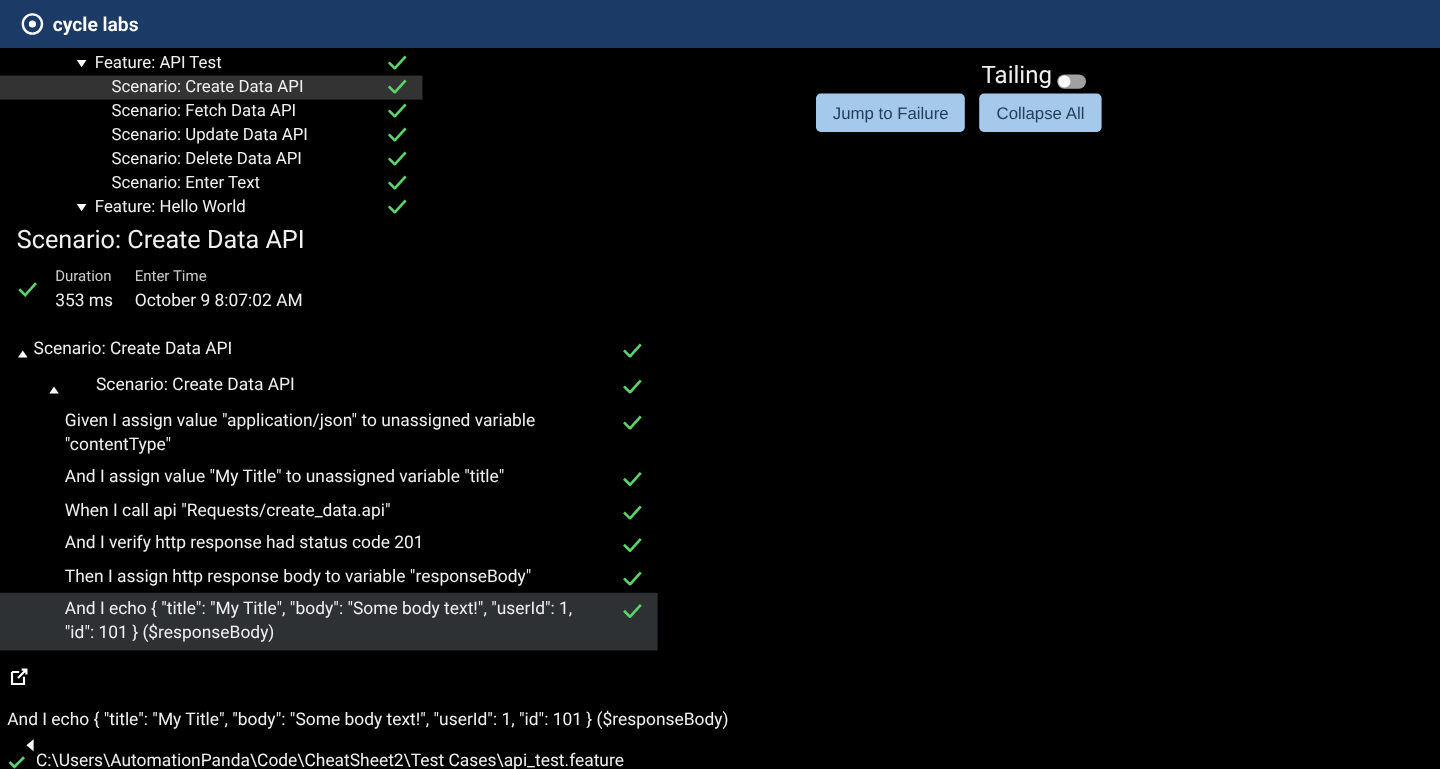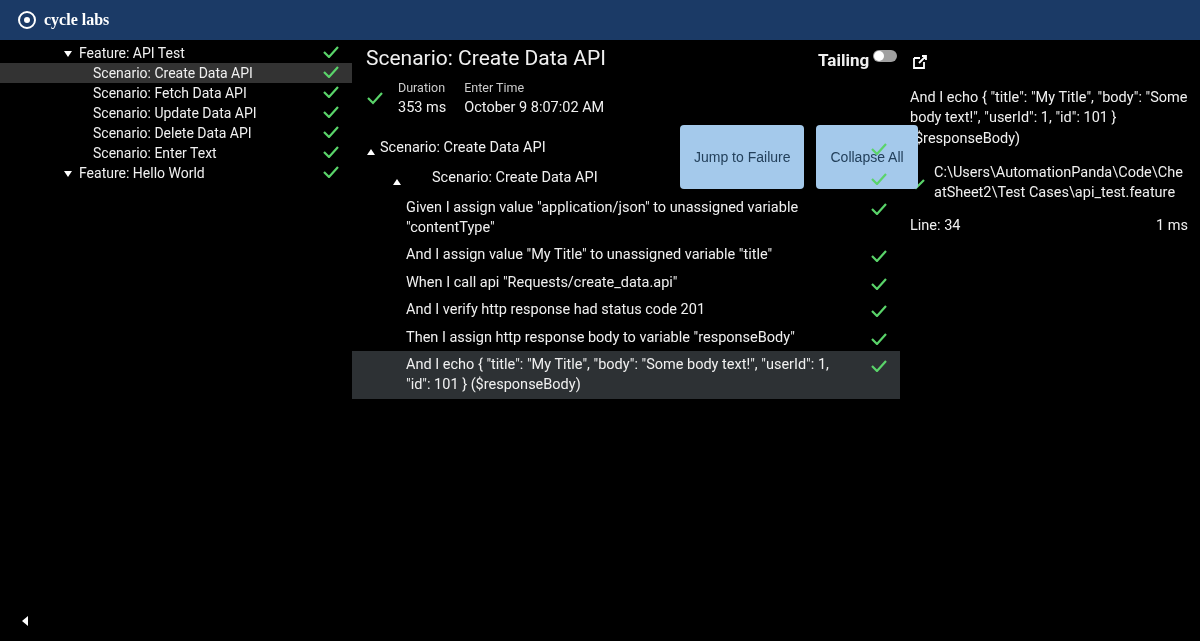--- a/index.html
+++ b/index.html
@@ -1,44 +1,44 @@
 <!DOCTYPE html>
 <html><head>
 <meta charset="utf-8">
 <style>
   * { box-sizing: border-box; margin: 0; padding: 0; }
   html, body { width: 1200px; height: 641px; overflow: hidden; font-family: -apple-system, "Segoe UI", Roboto, Arial, sans-serif; background: #000; color: #f0f0f0; }
-  .header { height: 40px; background: #1b3a66; display: flex; align-items: center; padding-left: 18px; color: #fff; font-weight: 600; font-size: 16px; font-family: Liberation Serif, serif; }
+  .header { height: 40px; background: #1b3a66; display: flex; align-items: center; padding-left: 18px; color: #fff; font-weight: 600; font-size: 16px; }
   .logo-mark { width: 18px; height: 18px; border: 2.5px solid #fff; border-radius: 50%; margin-right: 8px; position: relative; }
   .logo-mark::after { content: ""; position: absolute; width: 6px; height: 6px; background: #fff; border-radius: 50%; top: 50%; left: 50%; transform: translate(-50%, -50%); }
   .logo-text b { font-weight: 700; }
-  .main { display: flex; height: calc(100% - 40px); }
+  .main { display: flex; height: calc(100% - 40px); flex-direction: column; }
 
   
   .sidebar { width: 352px; padding-top: 3px; }
   .tree-row { display: flex; align-items: center; height: 20px; font-size: 14px; position: relative; }
   .tree-row .caret { position: absolute; left: 63px; }
   .tree-row.feature .label { margin-left: 79px; }
   .tree-row.scenario .label { margin-left: 93px; }
   .tree-row.selected { background: #333; }
   .tree-row .status { position: absolute; right: 12px; }
 
   
   .center { width: 552px; padding: 6px 0 0 14px; }
   .scenario-title { font-size: 21px; font-weight: 400; margin-bottom: 10px; }
-  .tailing { position: absolute; left: 818px; top: 50px; display: flex; align-items: flex-start; font-size: 17px; font-weight: bold; }
+  .tailing { position: absolute; left: 818px; top: 50px; display: flex; align-items: flex-end; font-size: 20px; }
   .toggle { width: 24px; height: 12px; background: #a0a0a0; border-radius: 6px; margin-left: 4px; position: relative; }
   .toggle::after { content: ""; position: absolute; width: 10px; height: 10px; border-radius: 50%; background: #fff; top: 1px; left: 1px; }
   .meta-row { display: flex; align-items: flex-start; }
   .meta-check { margin-right: 14px; margin-top: 10px; }
   .meta-block { margin-right: 18px; }
   .meta-label { font-size: 12.5px; font-weight: 400; color: #ccc; margin-bottom: 4px; }
   .meta-value { font-size: 14.5px; }
   .buttons { position: absolute; left: 680px; top: 78px; display: flex; gap: 12px; }
-  .btn { background: #a4c9eb; color: #23405b; border: none; border-radius: 4px; padding: 24px 14px; font-size: 14px; cursor: pointer; margin-top: 47px; }
+  .btn { background: #a4c9eb; color: #23405b; border: none; border-radius: 4px; padding: 8px 14px; font-size: 14px; cursor: pointer; }
 
   .steps { margin-top: 18px; position: relative; left: -14px; width: 548px; }
   .step-row { display: flex; align-items: flex-start; padding: 4px 0 4px 14px; position: relative; min-height: 26px; }
   .step-row .caret2 { width: 14px; flex-shrink: 0; margin-top: 3px; }
   .step-row.level0 .text { margin-left: 0; }
   .step-row.level1 .text { margin-left: 26px; }
   .step-row.level2 .text { margin-left: 26px; }
   .step-row.level0 .caret2 { margin-left: 0; }
   .step-row.level1 .caret2 { margin-left: 26px; }
   .step-row .text { font-size: 14.5px; line-height: 1.35; padding-right: 50px; }

